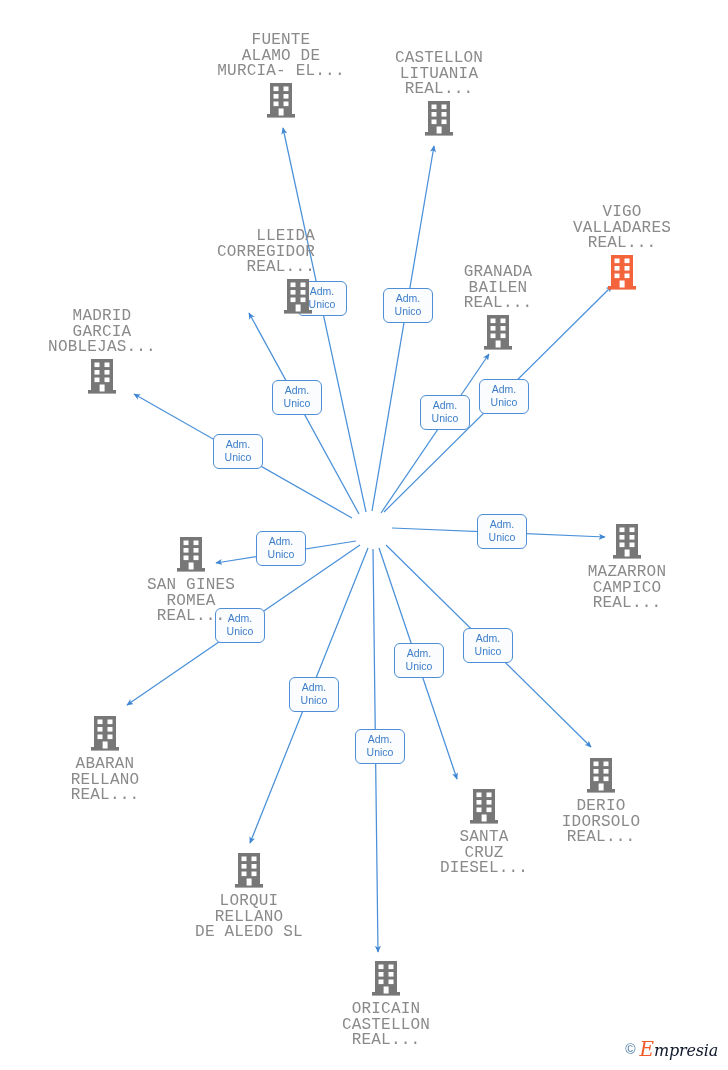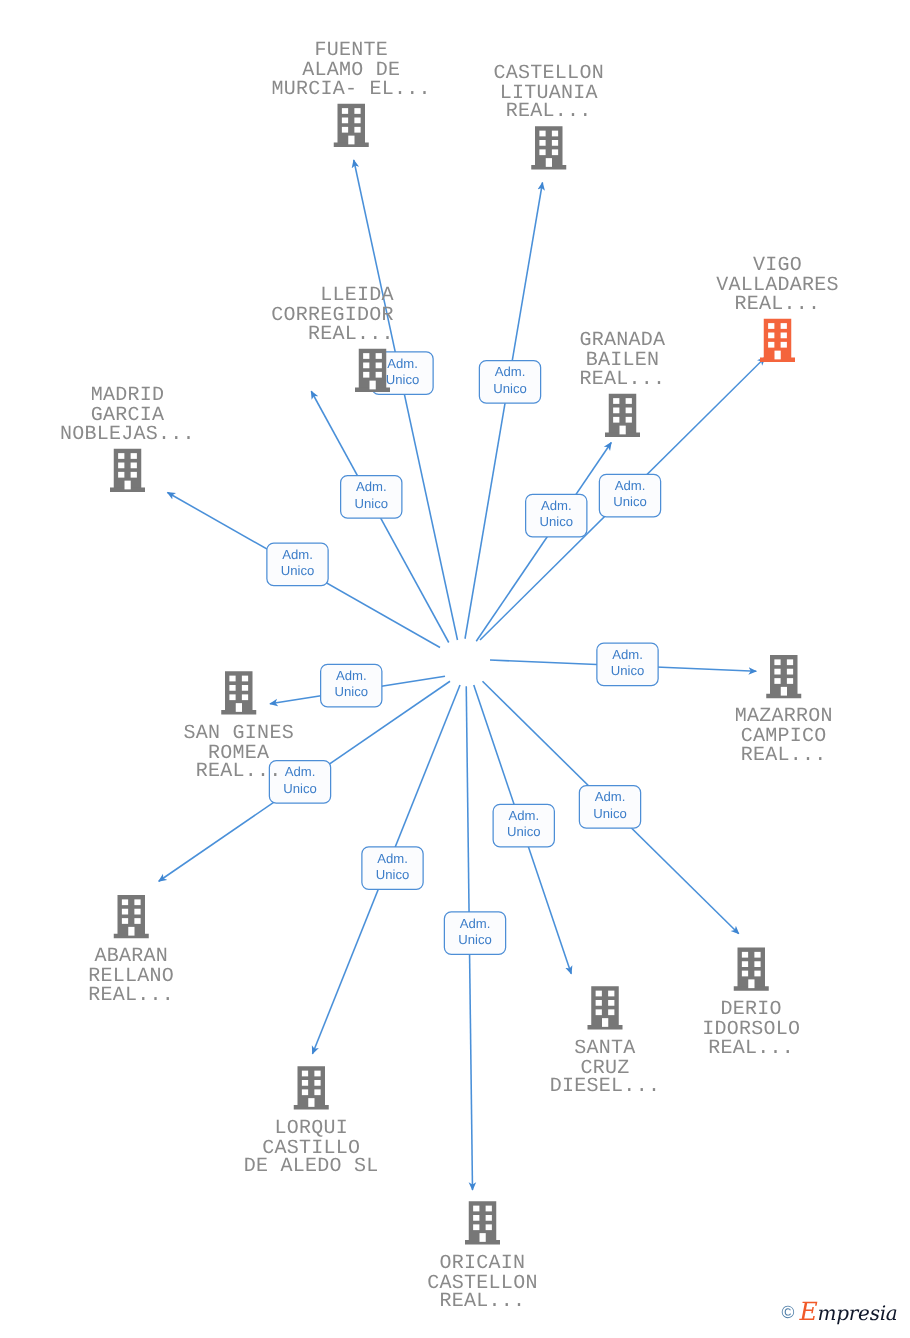--- a/index.html
+++ b/index.html
@@ -368,21 +368,21 @@
             <rect x="19.5" y="6.5" width="5" height="4.6"></rect>
         <rect x="9.5" y="14" width="5" height="4.6"></rect>
             <rect x="19.5" y="14" width="5" height="4.6"></rect>
         <rect x="9.5" y="21.5" width="5" height="4.6"></rect>
             <rect x="19.5" y="21.5" width="5" height="4.6"></rect>
         <rect x="14.6" y="28.5" width="5" height="7"></rect>
       </g>
         </svg>
     </span>
     <div class="caption">LORQUI
-CASTILLO
+RELLANO
 DE ALEDO  SL</div>
   </div>
 
   <div class="node below" style="left:386px;top:956px;">
     <span class="glyph">
       <svg class="bldg" viewBox="0 0 34 40">
           <g fill="#777777">
         <rect x="6" y="3" width="22" height="33"></rect>
             <rect x="3" y="34" width="28" height="3.6"></rect>
       </g>

